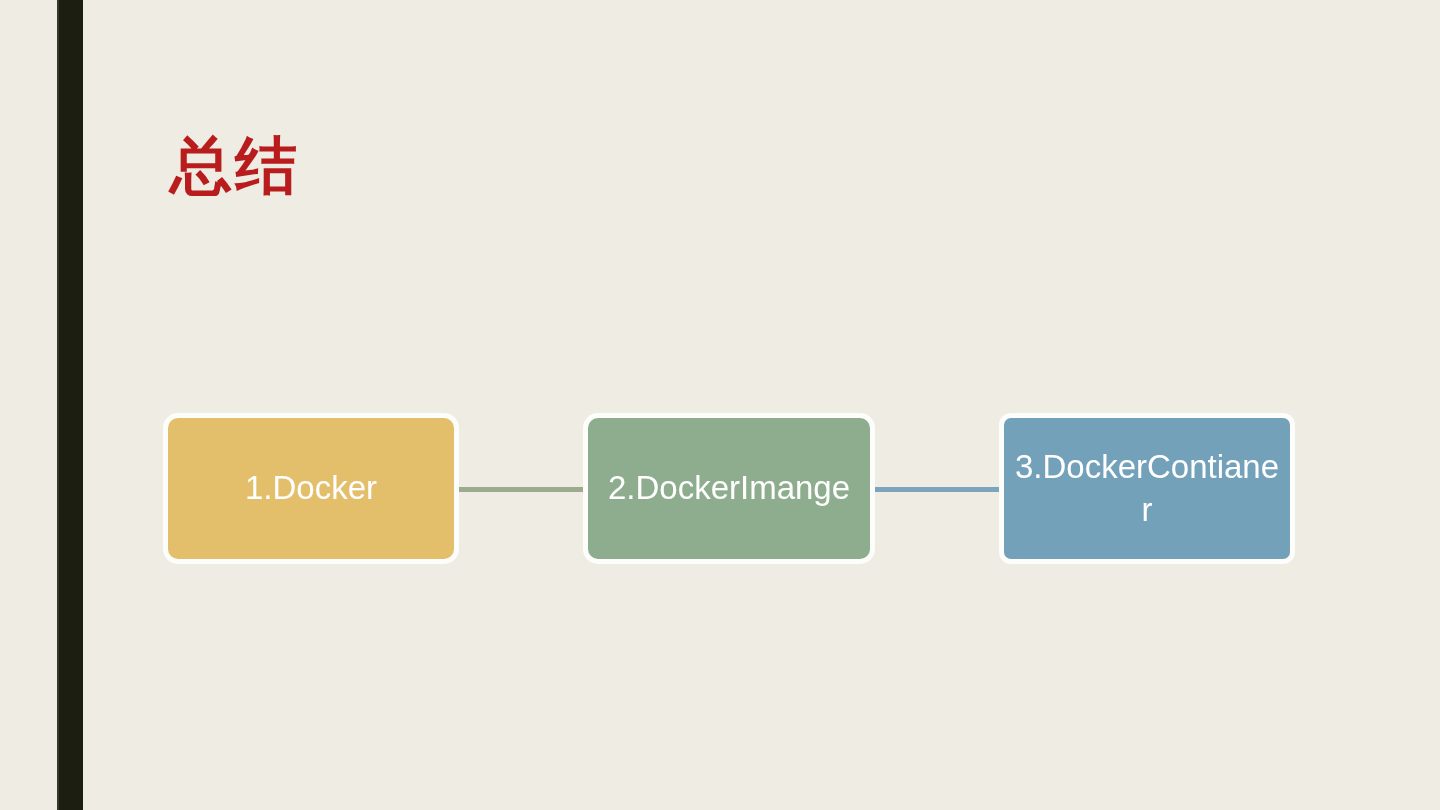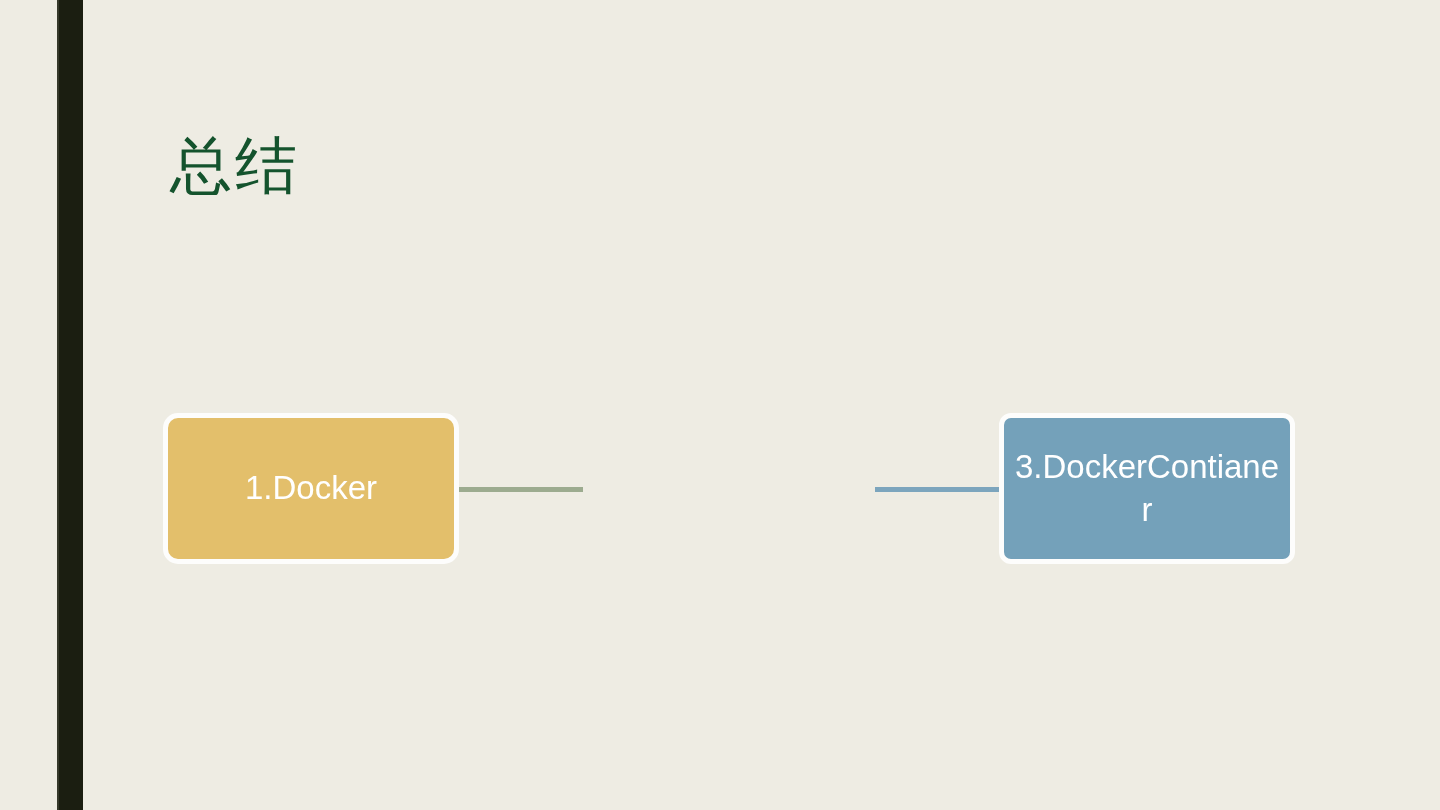--- a/index.html
+++ b/index.html
@@ -78,31 +78,34 @@
   .node.n2 { left: 583px; width: 292px; }
   .node.n3 { left: 999px; width: 296px; border-radius: 12px; }
 </style>
 </head>
 <body>
 
 <div class="slide" style="background: rgb(238, 236, 227);">
 
   <div class="accent-bar" style="background: rgb(27, 30, 17);"></div>
 
-  <h1 class="slide-title" style="color: #14532d;">总结</h1>
+  <h1 class="slide-title" style="color: #b91c1c; font-weight: bold;">总结</h1>
 
   <div class="diagram">
 
     <div class="connector c1" style="background: rgb(156, 171, 143);"></div>
 
     <div class="connector c2" style="background: rgb(124, 165, 189);"></div>
 
     <div class="node n1" style="background: rgb(227, 191, 107);">
       <span class="label">1.Docker</span>
     </div>
 
+    <div class="node n2" style="background: rgb(142, 173, 142);">
+      <span class="label">2.DockerImange</span>
+    </div>
 
     <div class="node n3" style="background: rgb(116, 161, 186);">
       <span class="label">3.DockerContianer</span>
     </div>
 
   </div>
 </div>
 
 </body></html>

